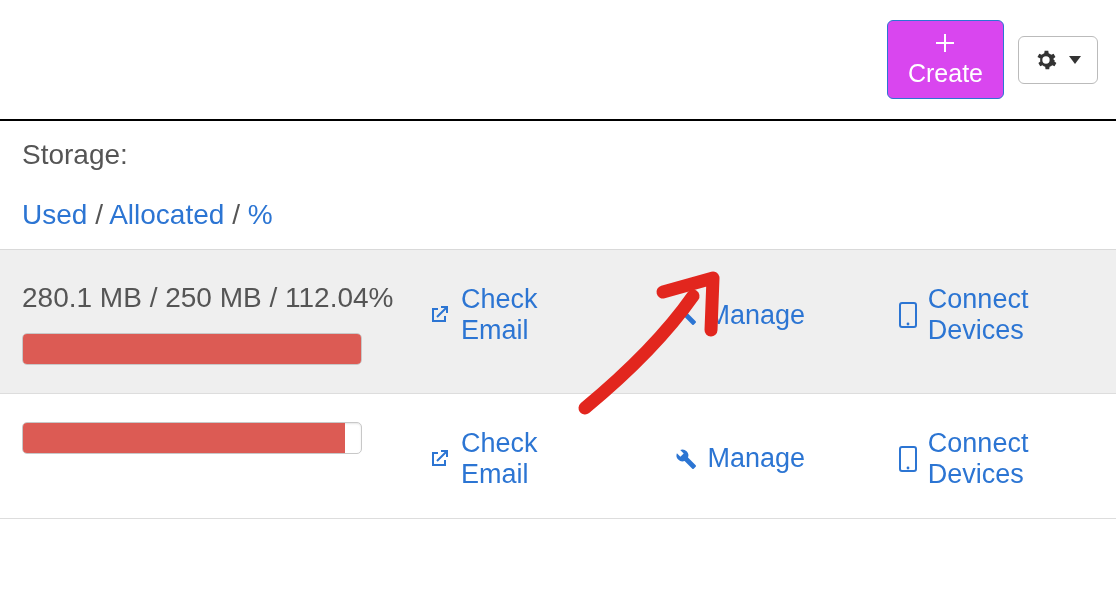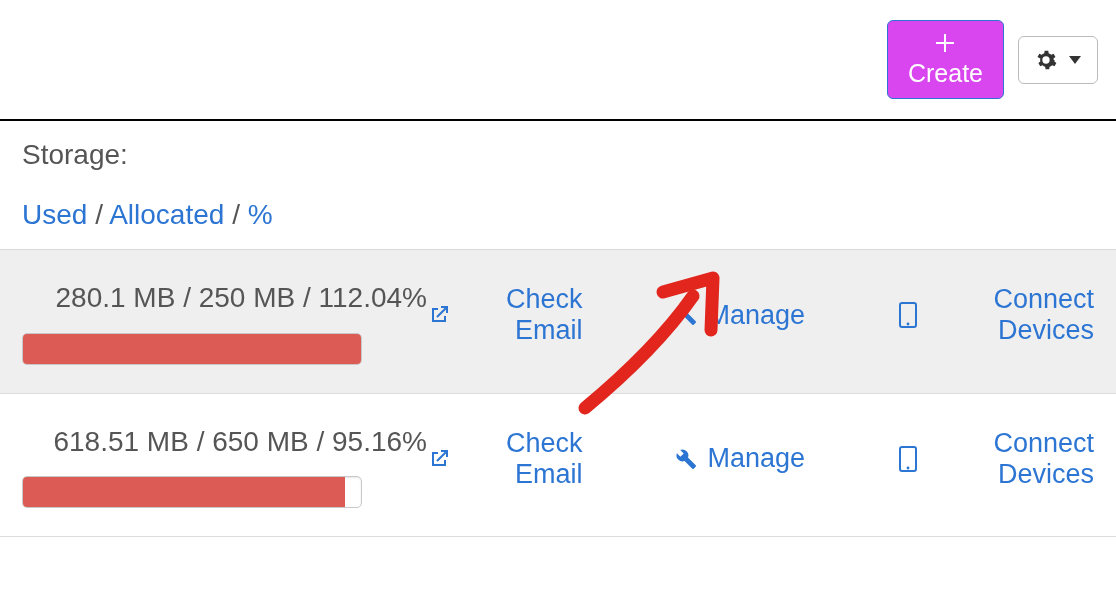--- a/index.html
+++ b/index.html
@@ -72,21 +72,20 @@
   .link {
     color: #2c75d3;
     cursor: pointer;
   }
 
   .row {
     display: flex;
     align-items: flex-start;
     padding: 28px 22px 28px 22px;
     border-bottom: 1px solid #ddd;
-    text-align: right;
   }
   .row.shaded { background: #efefef; }
   .col-storage {
     width: 405px;
     flex: 0 0 405px;
   }
   .storage-text {
     font-size: 28px;
     line-height: 1.45;
     color: #555;
@@ -202,21 +201,20 @@
               <rect x="2" y="1" width="16" height="24" rx="2" fill="none" stroke="#2c75d3" stroke-width="2"></rect>
               <circle cx="10" cy="22" r="1.4" fill="#2c75d3"></circle>
             </svg>
           </span>
           <span>Connect Devices</span>
         </span>
       </div>
     </div>
     <div class="row">
       <div class="col-storage">
-        <div class="storage-text">618.51 MB / 650 MB / 95.16%</div>
         <div class="progress">
           <div class="progress-bar" style="width:95.16%"></div>
         </div>
       </div>
       <div class="col-actions">
         <span class="action-link">
           <span class="icon">
             <svg width="24" height="24" viewBox="0 0 24 24">
               <path fill="#2c75d3" d="M14 3h7v7h-2V6.4l-8.3 8.3-1.4-1.4L17.6 5H14V3zM5 5h6v2H7v10h10v-4h2v6H5V5z"></path>
             </svg>

